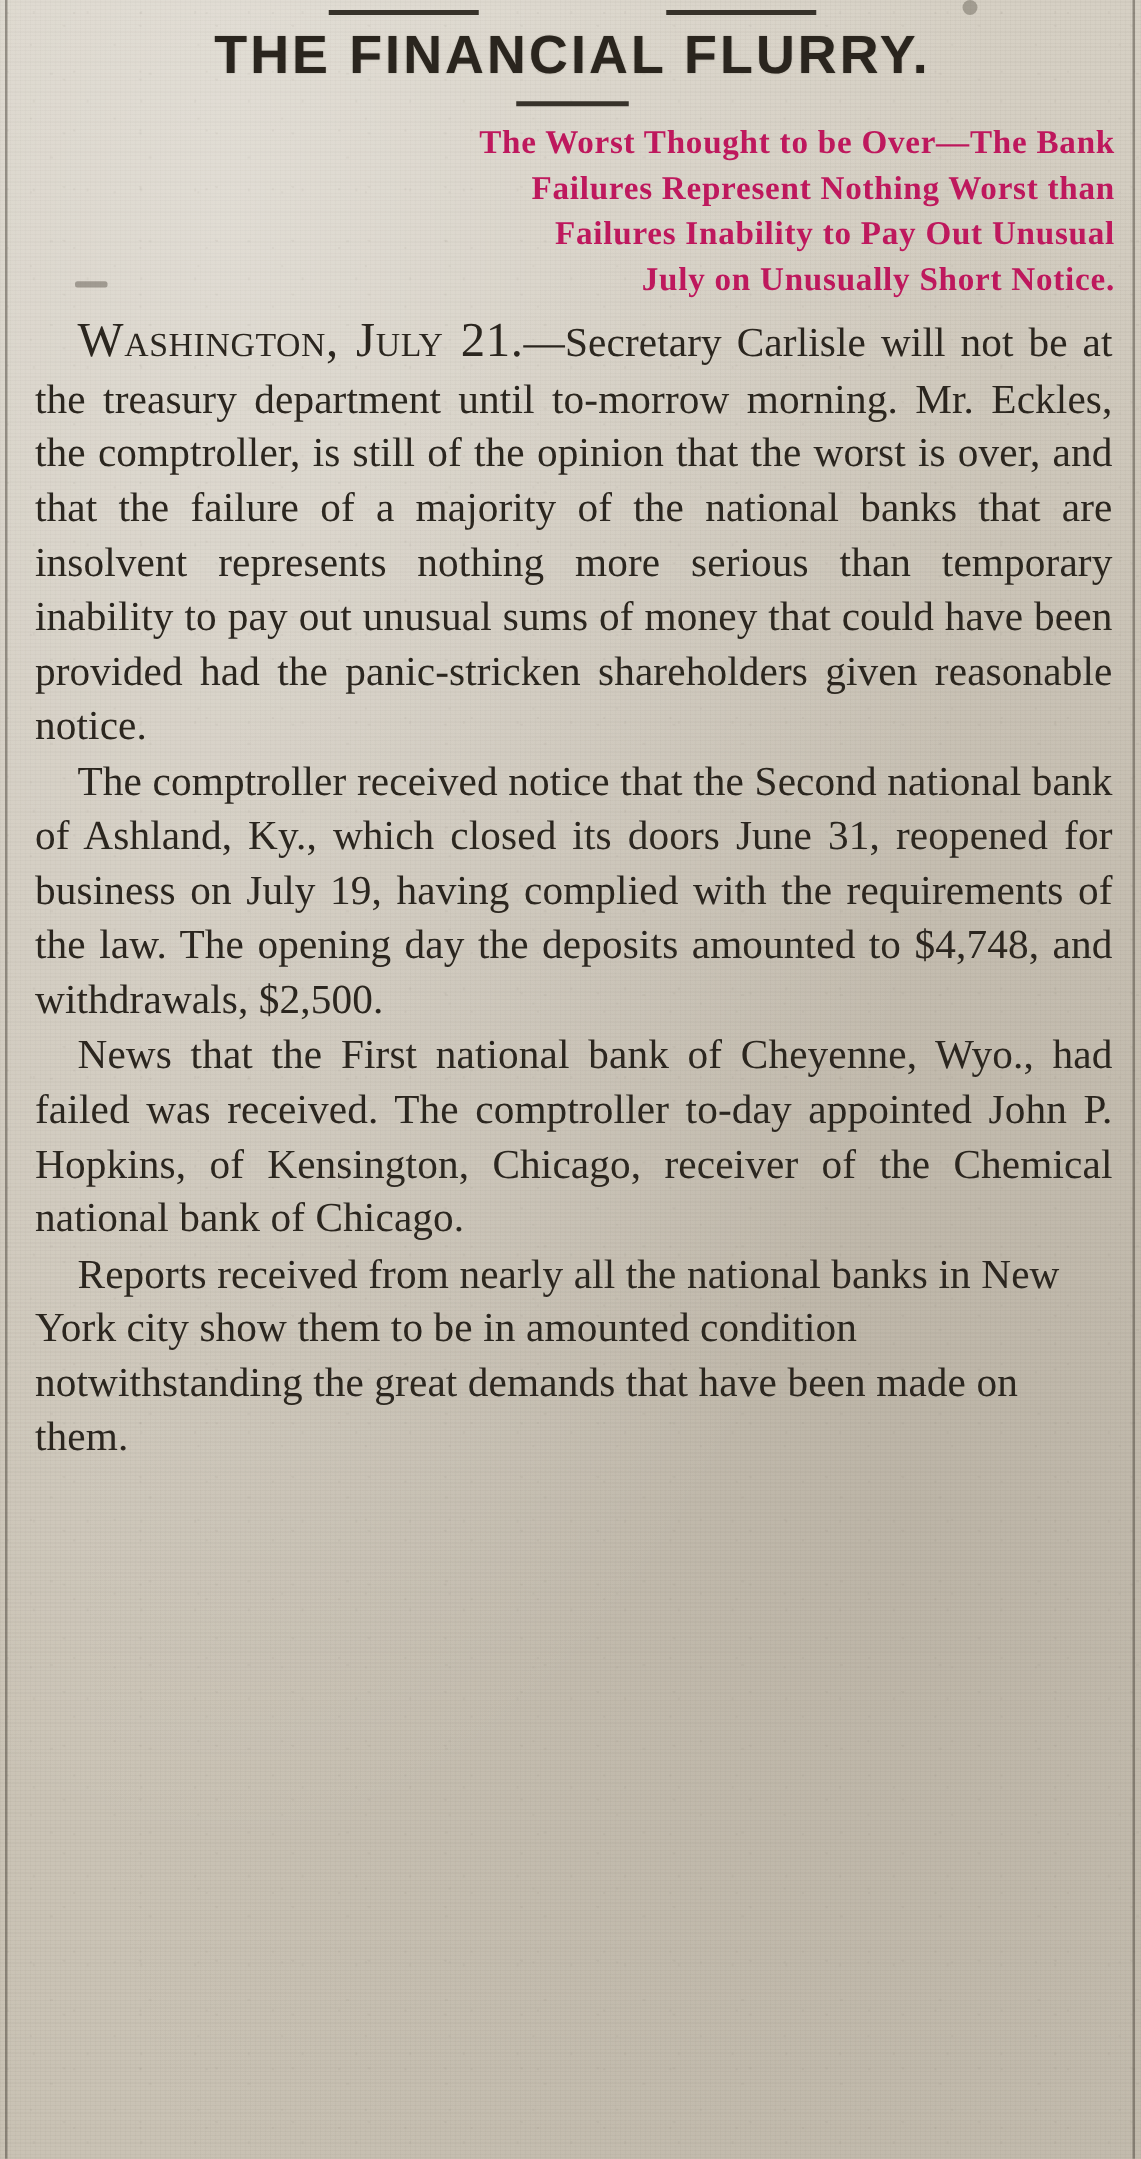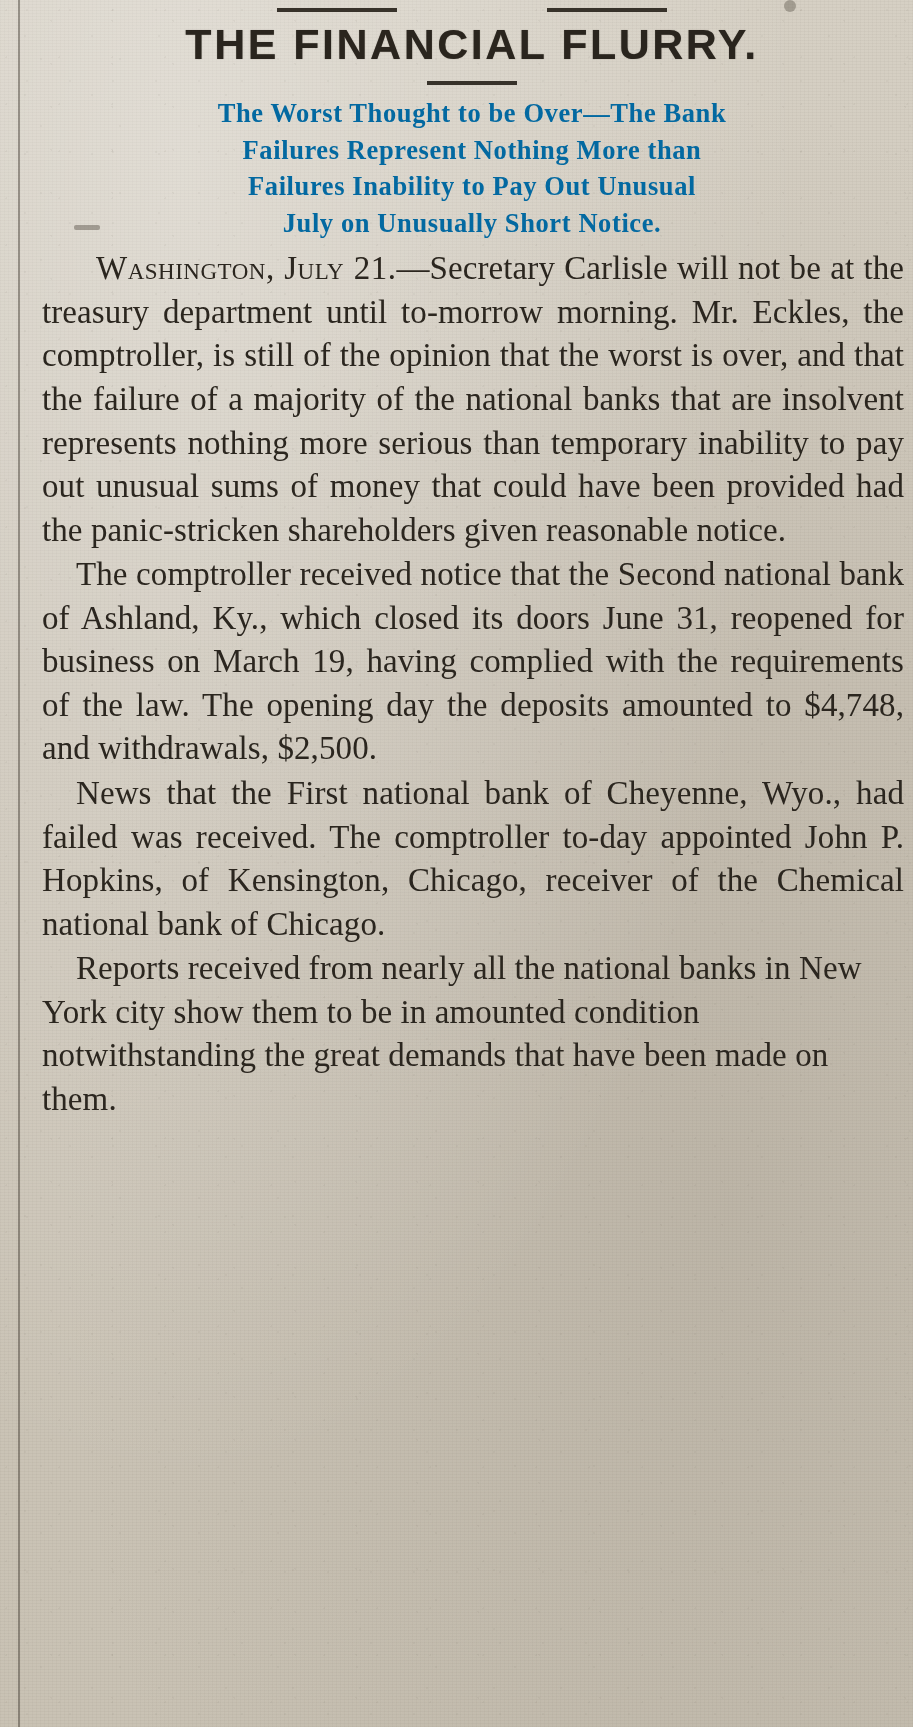--- a/index.html
+++ b/index.html
@@ -32,21 +32,21 @@
     background-image:
       radial-gradient(circle at 12% 22%, rgba(80,72,60,.10) 0 1px, transparent 1px),
       radial-gradient(circle at 37% 61%, rgba(80,72,60,.09) 0 1px, transparent 1px),
       radial-gradient(circle at 63% 14%, rgba(80,72,60,.08) 0 1px, transparent 1px),
       radial-gradient(circle at 84% 48%, rgba(80,72,60,.10) 0 1px, transparent 1px),
       radial-gradient(circle at 52% 88%, rgba(80,72,60,.09) 0 1px, transparent 1px);
     background-size: 53px 47px, 67px 59px, 43px 71px, 61px 43px, 79px 67px;
   }
   .column {
     position: absolute;
-    left: 14px;
+    left: 0;
     top: 0;
     width: 860px;
     height: 1727px;
   }
   
   .rule-left, .rule-right {
     position: absolute;
     top: 0;
     bottom: 0;
     width: 2px;
@@ -90,22 +90,22 @@
     width: 90px;
     height: 4px;
     background: #37322a;
     margin: 14px auto 10px auto;
   }
   .subhead {
     font-family: "Liberation Serif", serif;
     font-weight: bold;
     font-size: 26.5px;
     line-height: 1.38;
-    color: #0369a1;
-    text-align: center;
+    color: #be185d;
+    text-align: right;
     letter-spacing: 0.6px;
     padding: 0 6px;
     margin-bottom: 6px;
   }
   .subhead .ln { display: block; white-space: nowrap; }
 
   .body-text {
     font-family: "Liberation Serif", serif;
     font-size: 33px;
     line-height: 1.32;
@@ -114,23 +114,22 @@
     padding: 0 8px 0 10px;
   }
   .para {
     margin: 0 0 1px 0;
     text-align: justify;
     text-justify: inter-word;
   }
   .para.first-line-indent { text-indent: 34px; }
   .para .smallcaps {
     font-variant: small-caps;
-    font-size: 33px;
+    font-size: 39px;
     letter-spacing: 0.5px;
-    margin-left: 20px;
   }
   .para:last-child { text-align: left; }
   .nowrap { white-space: nowrap; }
 
   
   .smudge {
     position: absolute;
     border-radius: 50%;
     pointer-events: none;
   }
@@ -155,26 +154,26 @@
       <span></span>
       <span></span>
     </div>
 
     <h1 class="headline">THE FINANCIAL FLURRY.</h1>
 
     <div class="short-rule"></div>
 
     <div class="subhead">
       <span class="ln">The Worst Thought to be Over—The Bank</span>
-      <span class="ln">Failures Represent Nothing  More  than</span>
+      <span class="ln">Failures Represent Nothing  Worst  than</span>
       <span class="ln">Failures Inability to Pay Out Unusual</span>
       <span class="ln">July on Unusually Short Notice.</span>
     </div>
 
     <div class="body-text">
       <p class="para first-line-indent"><span class="smallcaps nowrap">Washington, July 21.</span><span>—Secretary Carlisle will not be at the treasury department until to-morrow morning. Mr. Eckles, the comptroller, is still of the opinion that the worst is over, and that the failure of a majority of the national banks  that are insolvent represents nothing more serious than temporary inability to pay out unusual sums of money that could have been provided had the panic-stricken shareholders given reasonable notice.</span></p>
-      <p class="para first-line-indent">The comptroller received notice that the Second national bank of Ashland, Ky., which closed its doors June 31, reopened for business on March 19, having complied with the requirements of the law.  The opening day the deposits amounted to $4,748, and withdrawals, $2,500.</p>
+      <p class="para first-line-indent">The comptroller received notice that the Second national bank of Ashland, Ky., which closed its doors June 31, reopened for business on July 19, having complied with the requirements of the law.  The opening day the deposits amounted to $4,748, and withdrawals, $2,500.</p>
       <p class="para first-line-indent">News that the First national bank of Cheyenne, Wyo., had failed was received.  The comptroller to-day appointed John P. Hopkins, of Kensington, Chicago, receiver of the Chemical national bank of Chicago.</p>
       <p class="para first-line-indent">Reports received from nearly all the national banks in New York city show them to be in amounted condition notwithstanding the great demands that have been made on them.</p>
     </div>
 
   </div>
 </div>
 
 </body></html>

